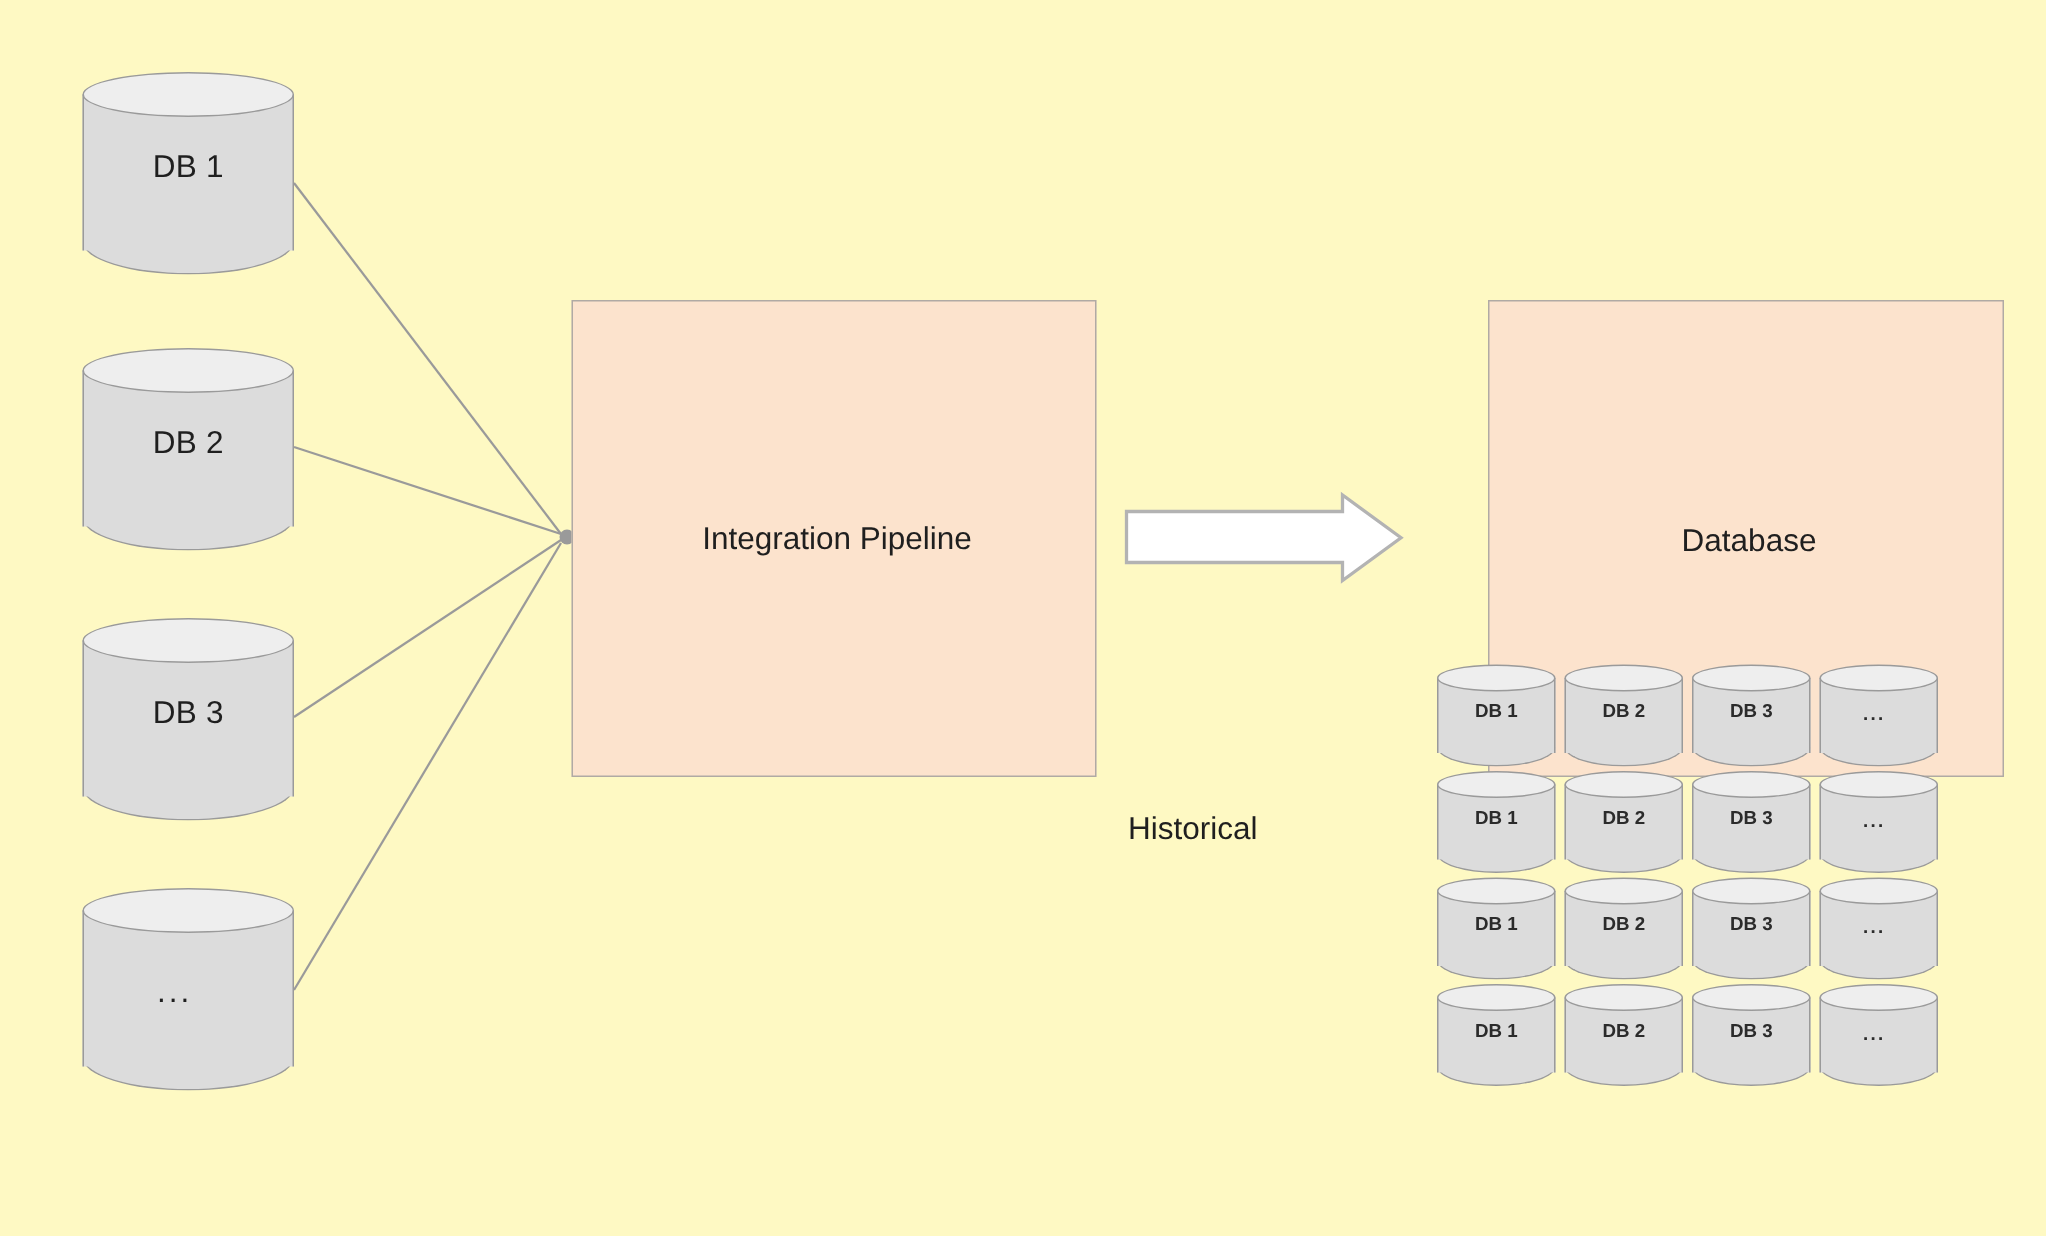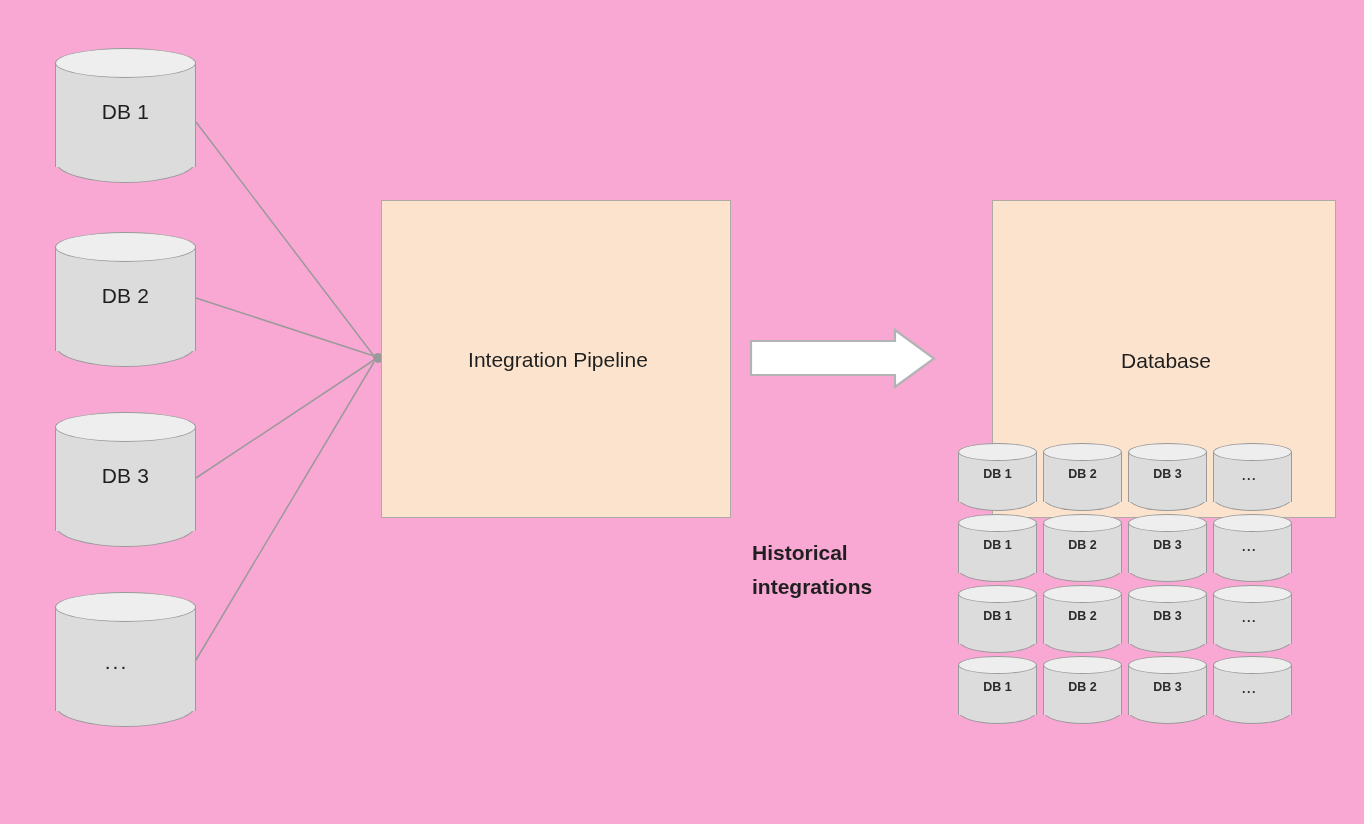--- a/index.html
+++ b/index.html
@@ -9,21 +9,21 @@
     background: #ffffff;
   }
   body {
     font-family: "Liberation Sans", sans-serif;
     -webkit-font-smoothing: antialiased;
   }
   #canvas {
     position: relative;
     width: 1364px;
     height: 824px;
-    background: #f9a8d4;
+    background: #fef9c3;
     overflow: hidden;
   }
   
   #connectors {
     position: absolute;
     left: 0;
     top: 0;
     width: 1364px;
     height: 824px;
     z-index: 1;
@@ -170,21 +170,21 @@
     position: absolute;
     left: 752px;
     top: 536px;
     width: 180px;
     z-index: 2;
     font-size: 21px;
     line-height: 34px;
     color: #1f1f1f;
     text-align: left;
   }
-  #historical-caption div { white-space: nowrap; font-weight: bold; }
+  #historical-caption div { white-space: nowrap; }
 </style>
 </head>
 <body>
 
 <div id="canvas">
 
   <svg id="connectors" viewBox="0 0 1364 824" xmlns="http://www.w3.org/2000/svg">
     <g stroke="#9a9a9a" stroke-width="1.5" fill="none">
       <line x1="196" y1="122" x2="374" y2="356"></line>
       <line x1="196" y1="298" x2="374" y2="356"></line>
@@ -225,21 +225,20 @@
   <div class="box" id="pipeline-box">
     <div class="box-label">Integration Pipeline</div>
   </div>
 
   <svg id="flow-arrow" viewBox="0 0 190 70" xmlns="http://www.w3.org/2000/svg">
     <path d="M 3 14 L 147 14 L 147 3 L 186 31.5 L 147 60 L 147 48 L 3 48 Z" fill="#ffffff" stroke="#b3b3b3" stroke-width="2.2" stroke-linejoin="miter"></path>
   </svg>
 
   <div id="historical-caption">
     <div>Historical</div>
-    <div>integrations</div>
   </div>
 
   <div class="box" id="database-box">
     <div class="box-label">Database</div>
   </div>
 
   <div id="db-grid">
       <div class="cyl small" style="left: 2px; top: 0px;">
         <div class="bottom"></div>
         <div class="body"></div>

